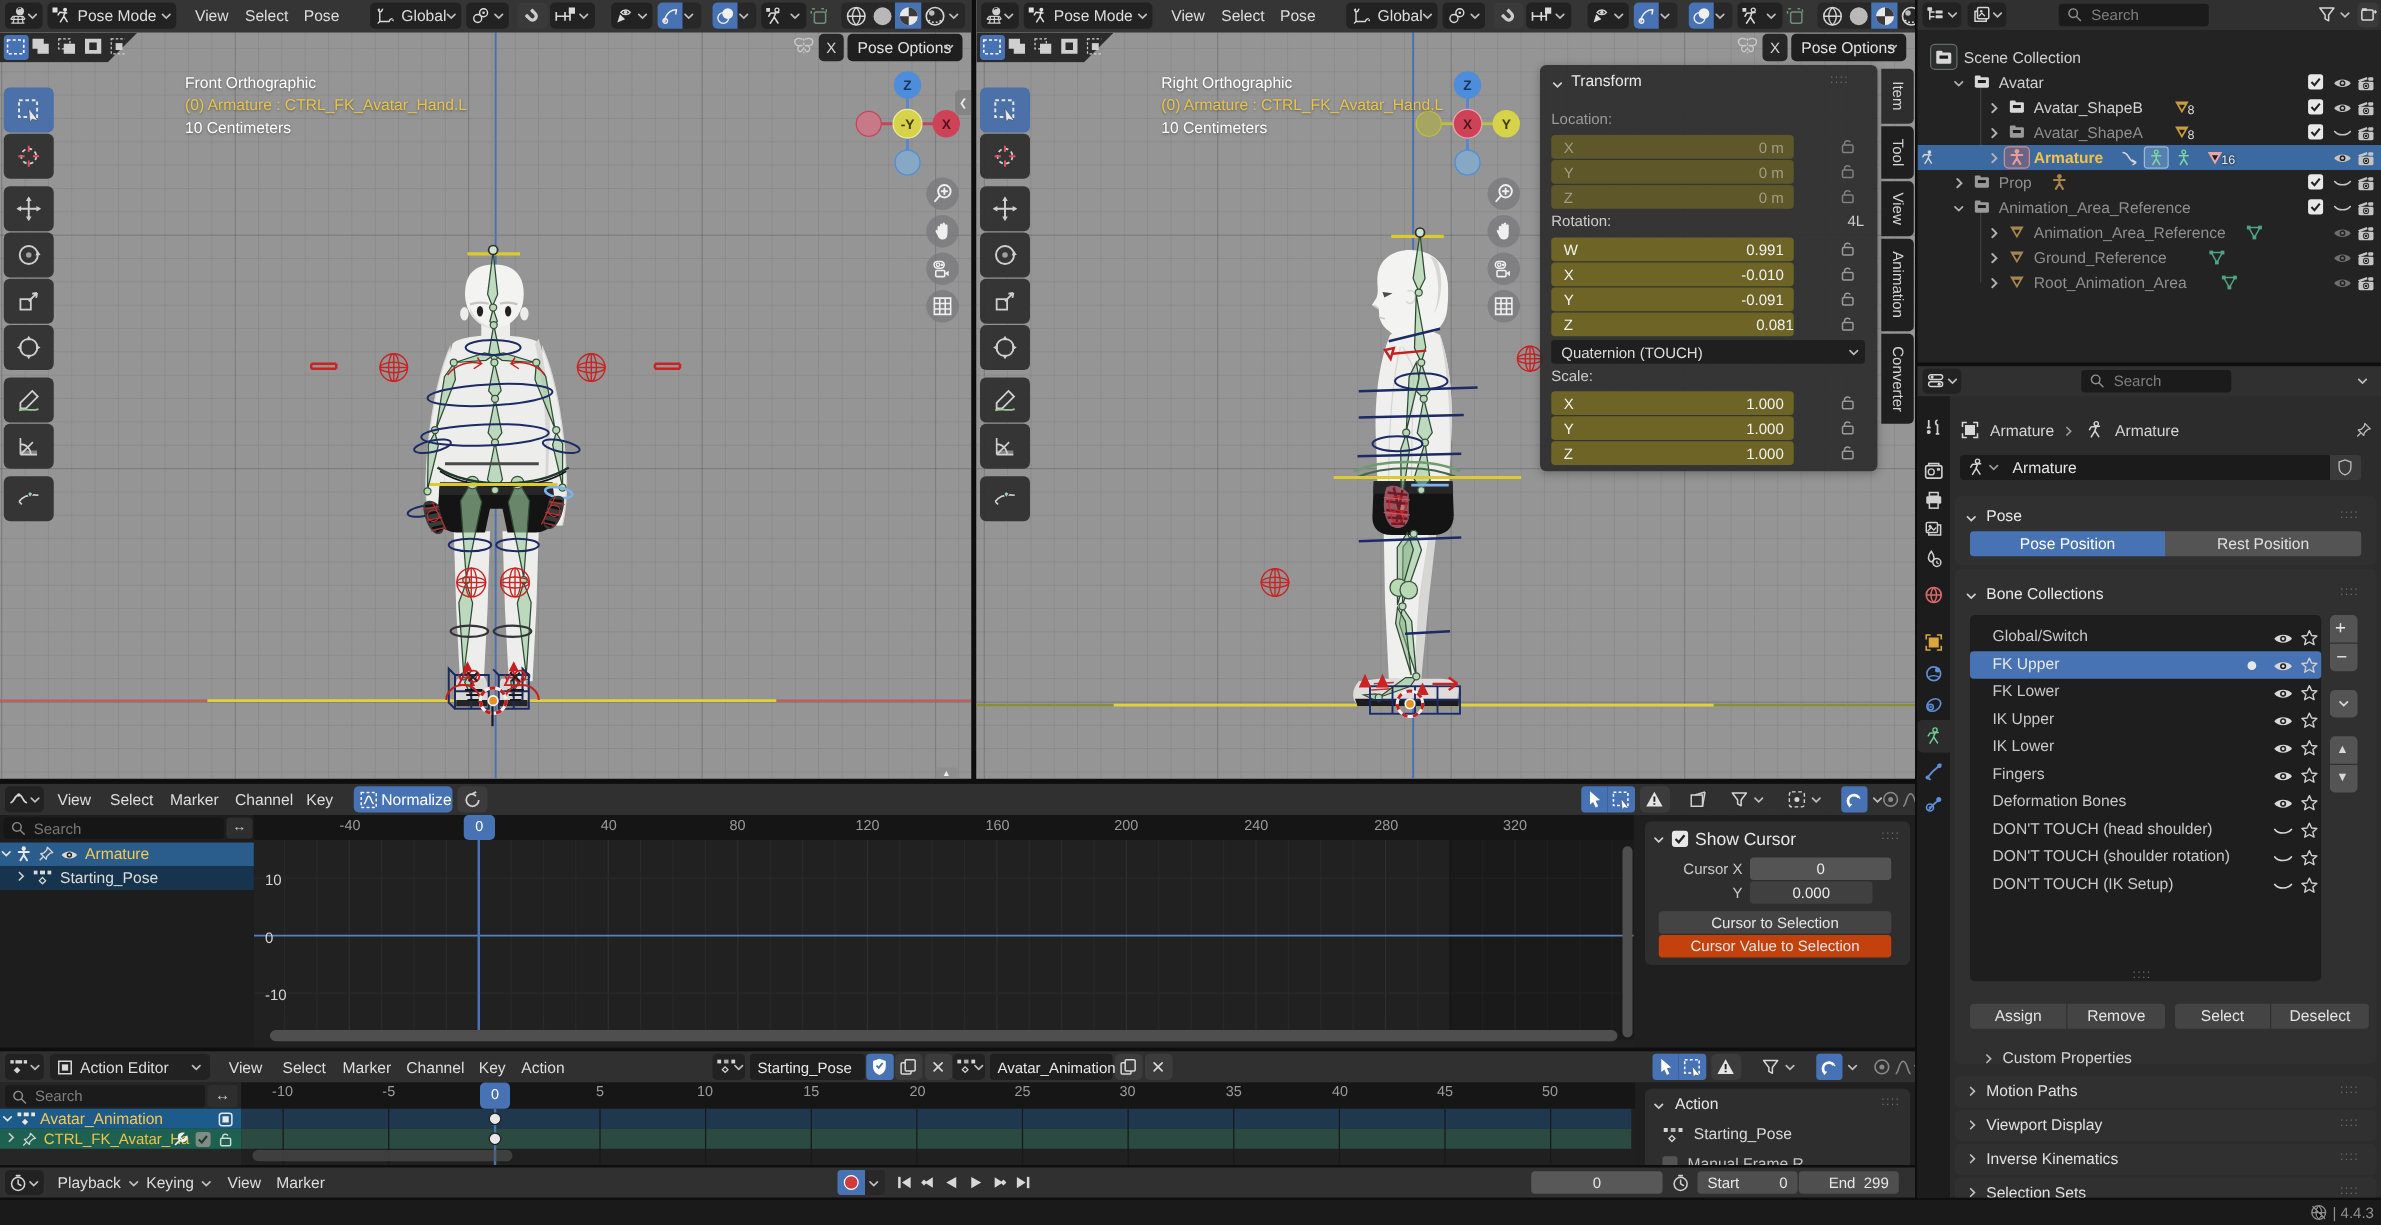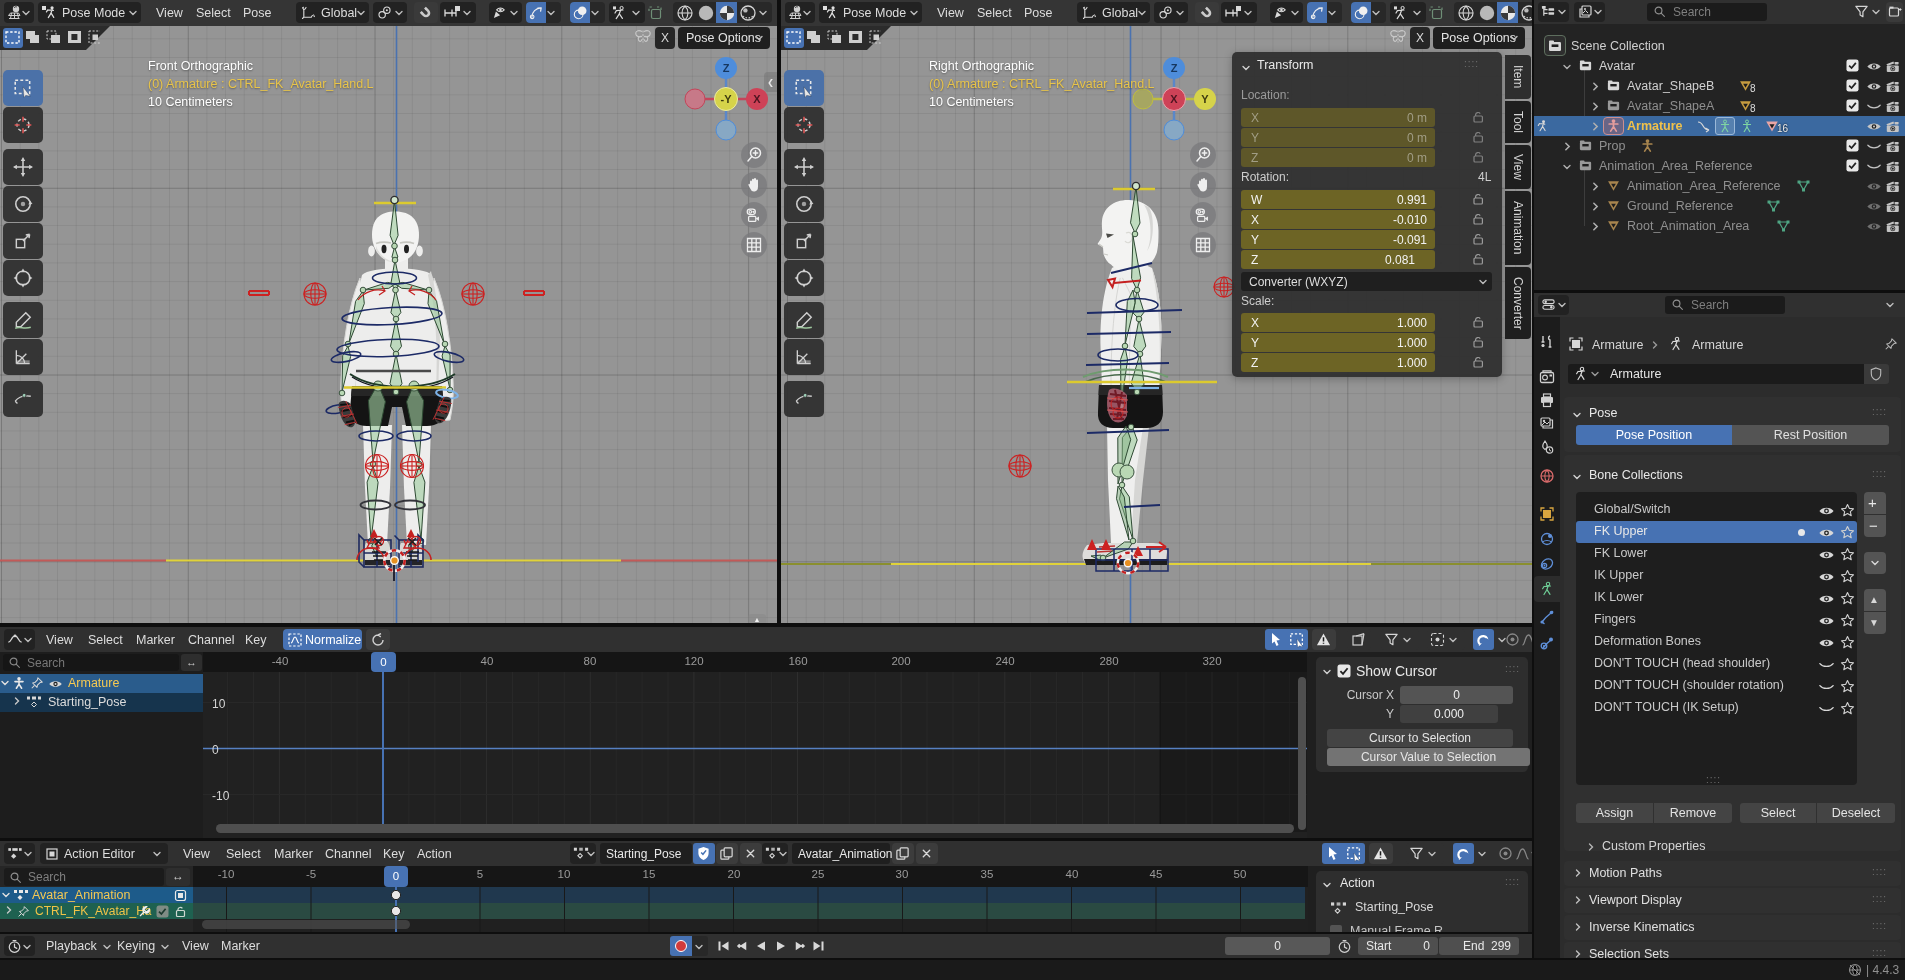--- a/index.html
+++ b/index.html
@@ -957,27 +957,27 @@
     </svg>
 <div class="fld" style="left:460px;top:230px;width:194px;height:19px;background:#6d6425;color:#f2f2f2">
       <span style="margin-left:10px">Y</span>
       <span style="margin-left:auto;margin-right:8px">-0.091</span>
     </div>
 <svg class="abs" style="left:690px;top:232px;color:#9a9a9a;" width="14" height="14">
       <use href="#lock"></use>
     </svg>
 <div class="fld" style="left:460px;top:250px;width:194px;height:19px;background:#6d6425;color:#f2f2f2">
       <span style="margin-left:10px">Z</span>
-      <span style="margin-left:auto;margin-right:20px">0.081</span>
+      <span style="margin-left:auto;margin-right:0">0.081</span>
     </div>
 <svg class="abs" style="left:690px;top:252px;color:#9a9a9a;" width="14" height="14">
       <use href="#lock"></use>
     </svg>
 <div class="fld" style="left:460px;top:272px;width:251px;height:19px;background:#1f1f1f;color:#dddddd">
-      <span style="margin-left:8px">Converter (WXYZ)</span>
+      <span style="margin-left:8px">Quaternion (TOUCH)</span>
     </div>
 <svg class="abs" style="left:697px;top:277px;color:#bbb" width="10" height="10">
       <use href="#chev"></use>
     </svg>
 <div class="abs" style="left:460px;top:294px;font-size:12px;color:#cdcdcd">Scale:</div>
 <div class="fld" style="left:460px;top:313px;width:194px;height:19px;background:#6d6425;color:#f2f2f2">
       <span style="margin-left:10px">X</span>
       <span style="margin-left:auto;margin-right:8px">1.000</span>
     </div>
 <svg class="abs" style="left:690px;top:315px;color:#9a9a9a;" width="14" height="14">
@@ -1183,21 +1183,21 @@
 <svg class="abs" style="left:1337px;top:37px" width="14" height="14">
       <use href="#chk"></use>
     </svg>
 <div class="abs" style="left:1356px;top:36px;font-size:14px;color:#e8e8e8">Show Cursor</div>
 <div class="abs grip" style="left:1505px;top:36px">::::</div>
 <div class="abs" style="left:1330px;top:61px;width:64px;text-align:right;font-size:12px;color:#cacaca;white-space:nowrap">Cursor X</div>
 <div class="fld" style="left:1400px;top:59px;width:113px;height:18px;background:#545454;color:#eee;justify-content:center">0</div>
 <div class="abs" style="left:1330px;top:80px;width:64px;text-align:right;font-size:12px;color:#cacaca;white-space:nowrap">Y</div>
 <div class="fld" style="left:1400px;top:78px;width:98px;height:18px;background:#404040;color:#eee;justify-content:center">0.000</div>
 <div class="fld" style="left:1327px;top:102px;width:186px;height:18px;background:#444444;color:#e5e5e5;justify-content:center">Cursor to Selection</div>
-<div class="fld" style="left:1327px;top:121px;width:203px;height:18px;background:#737373;color:#e5e5e5;justify-content:center">Cursor Value to Selection</div>
+<div class="fld" style="left:1327px;top:121px;width:186px;height:18px;background:#c2410c;color:#e5e5e5;justify-content:center">Cursor Value to Selection</div>
 </div>
 <div id="dope" class="area" style="left:0;top:841px;width:1532px;height:91px;background:#1f1f1f">
 <div class="hdr" style="height:25px;background:#303030"></div>
 <div class="btn" style="left:4px;width:31px"></div>
 <svg class="abs" style="left:7px;top:5px;color:#d5d5d5;" width="16" height="15">
       <use href="#doper"></use>
     </svg>
 <svg class="abs" style="left:23px;top:8px;color:#bdbdbd" width="10" height="10">
       <use href="#chev"></use>
     </svg>

